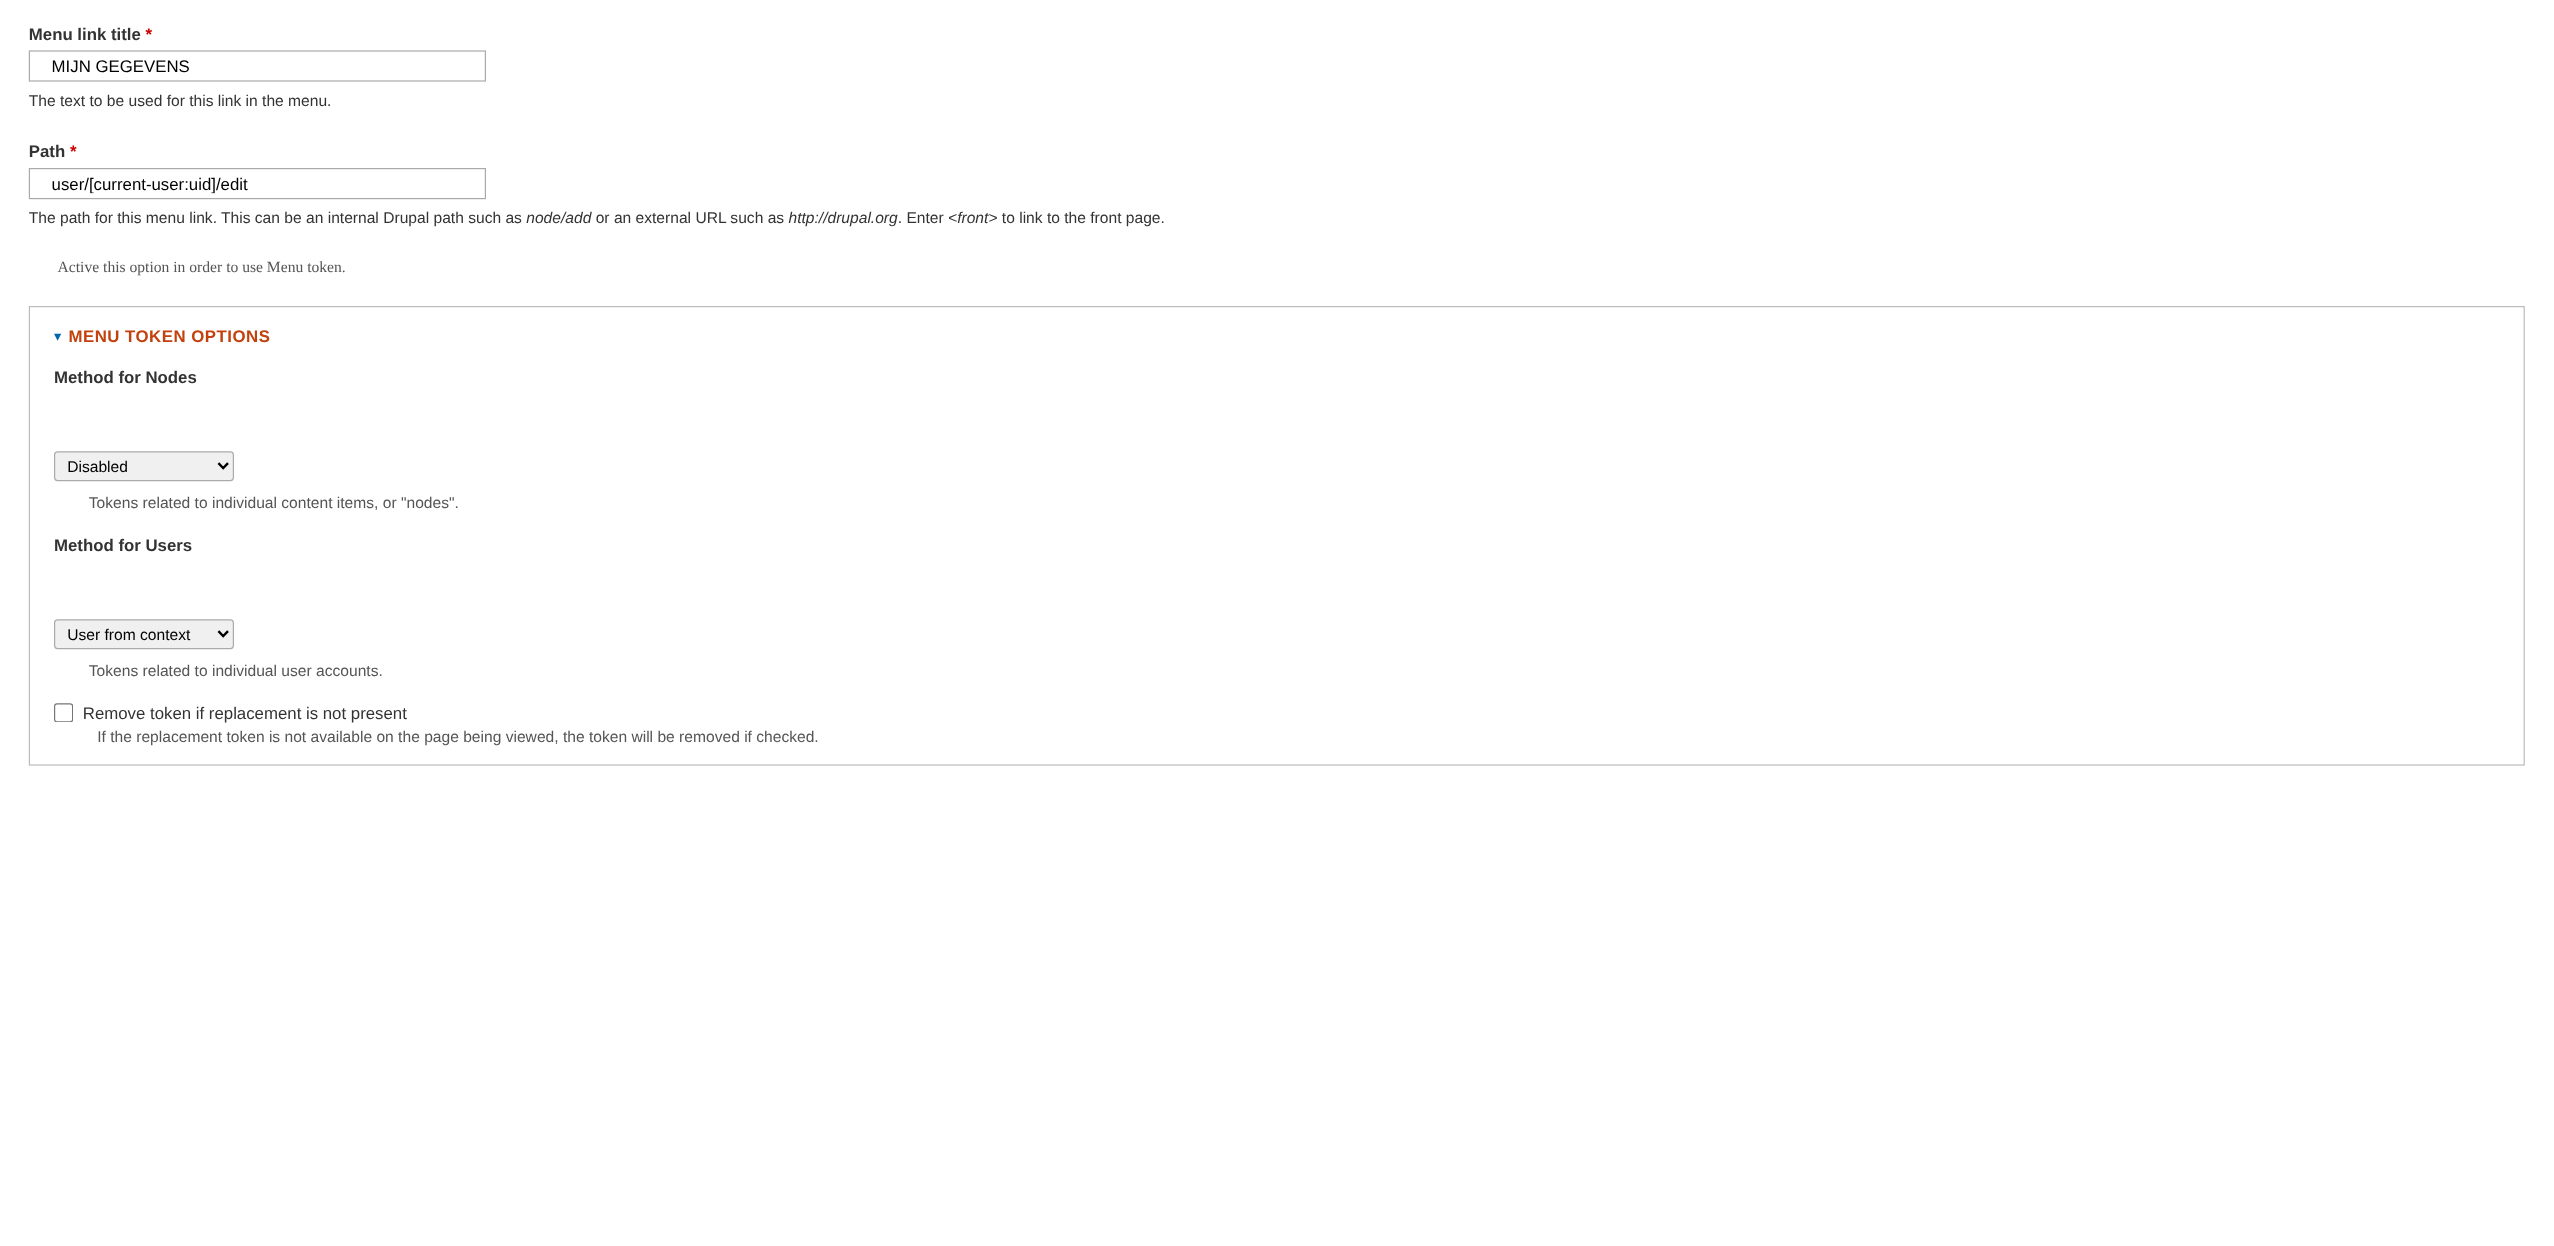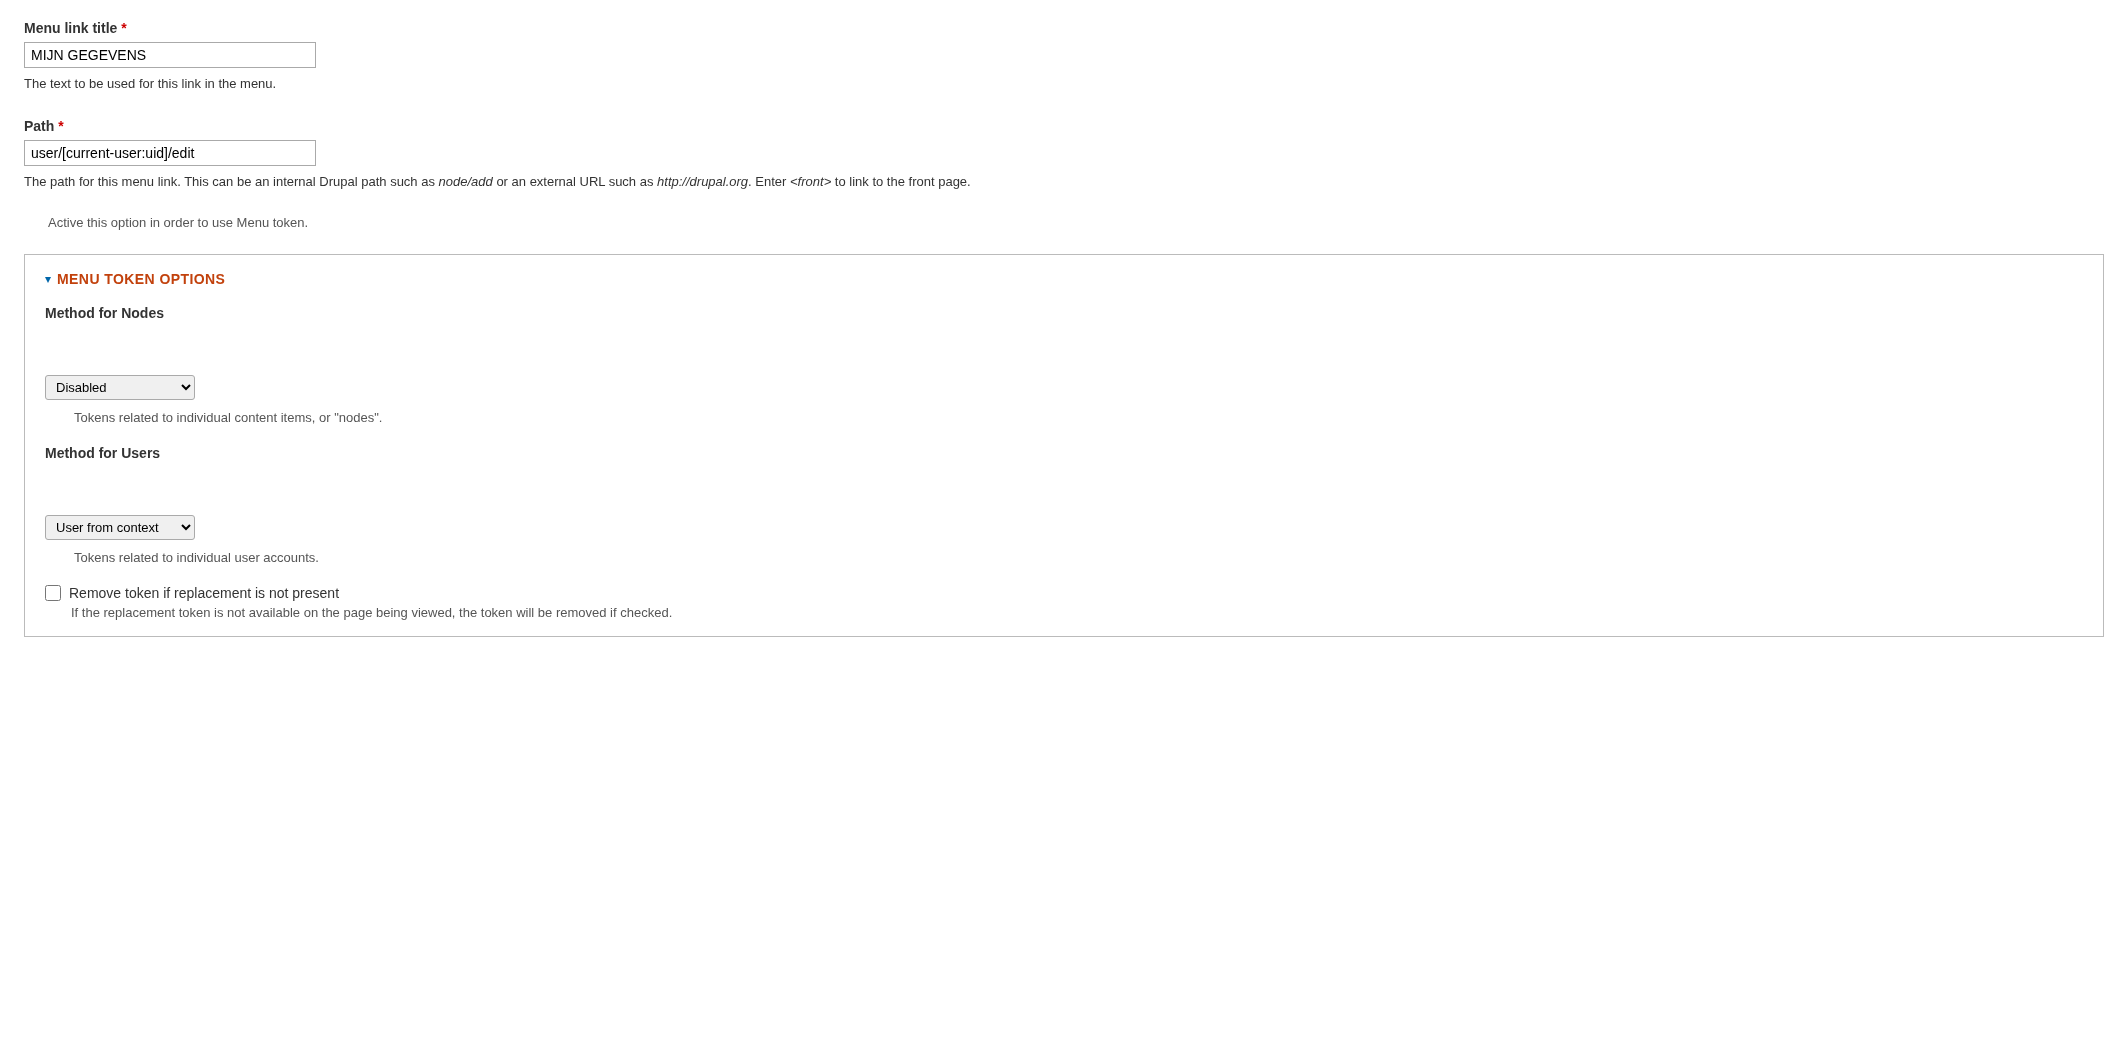--- a/index.html
+++ b/index.html
@@ -25,23 +25,23 @@
       margin-bottom: 6px;
       font-size: 14px;
     }
 
     .required-star {
       color: #cc0000;
       margin-left: 4px;
     }
 
     .text-input {
-      width: 292px;
+      width: 381px;
       border: 1px solid #aaa;
-      padding: 4px 6px;
+      padding: 4px 18px;
       font-size: 14px;
       font-family: Arial, sans-serif;
       display: block;
       margin-bottom: 6px;
     }
 
     .field-description {
       font-size: 13px;
       color: #333;
       margin-top: 2px;
@@ -71,20 +71,21 @@
 
     .checkbox-label strong {
       font-weight: bold;
     }
 
     .checkbox-description {
       font-size: 13px;
       color: #555;
       margin-left: 24px;
       margin-top: 2px;
+      font-family: Liberation Serif, serif;
     }
 
     .token-options-box {
       border: 1px solid #bbb;
       padding: 16px 20px;
       margin-top: 16px;
     }
 
     .token-options-header {
       display: flex;
@@ -136,21 +137,21 @@
       margin-left: 29px;
     }
 
     .remove-token-section {
       margin-top: 10px;
     }
 
     .remove-token-description {
       font-size: 13px;
       color: #555;
-      margin-left: 26px;
+      margin-left: 36px;
       margin-top: 4px;
     }
   </style>
 </head>
 <body>
 
 <div class="section">
   <div class="field-label">
     <span>Menu link title</span><span class="required-star">*</span>
   </div>

